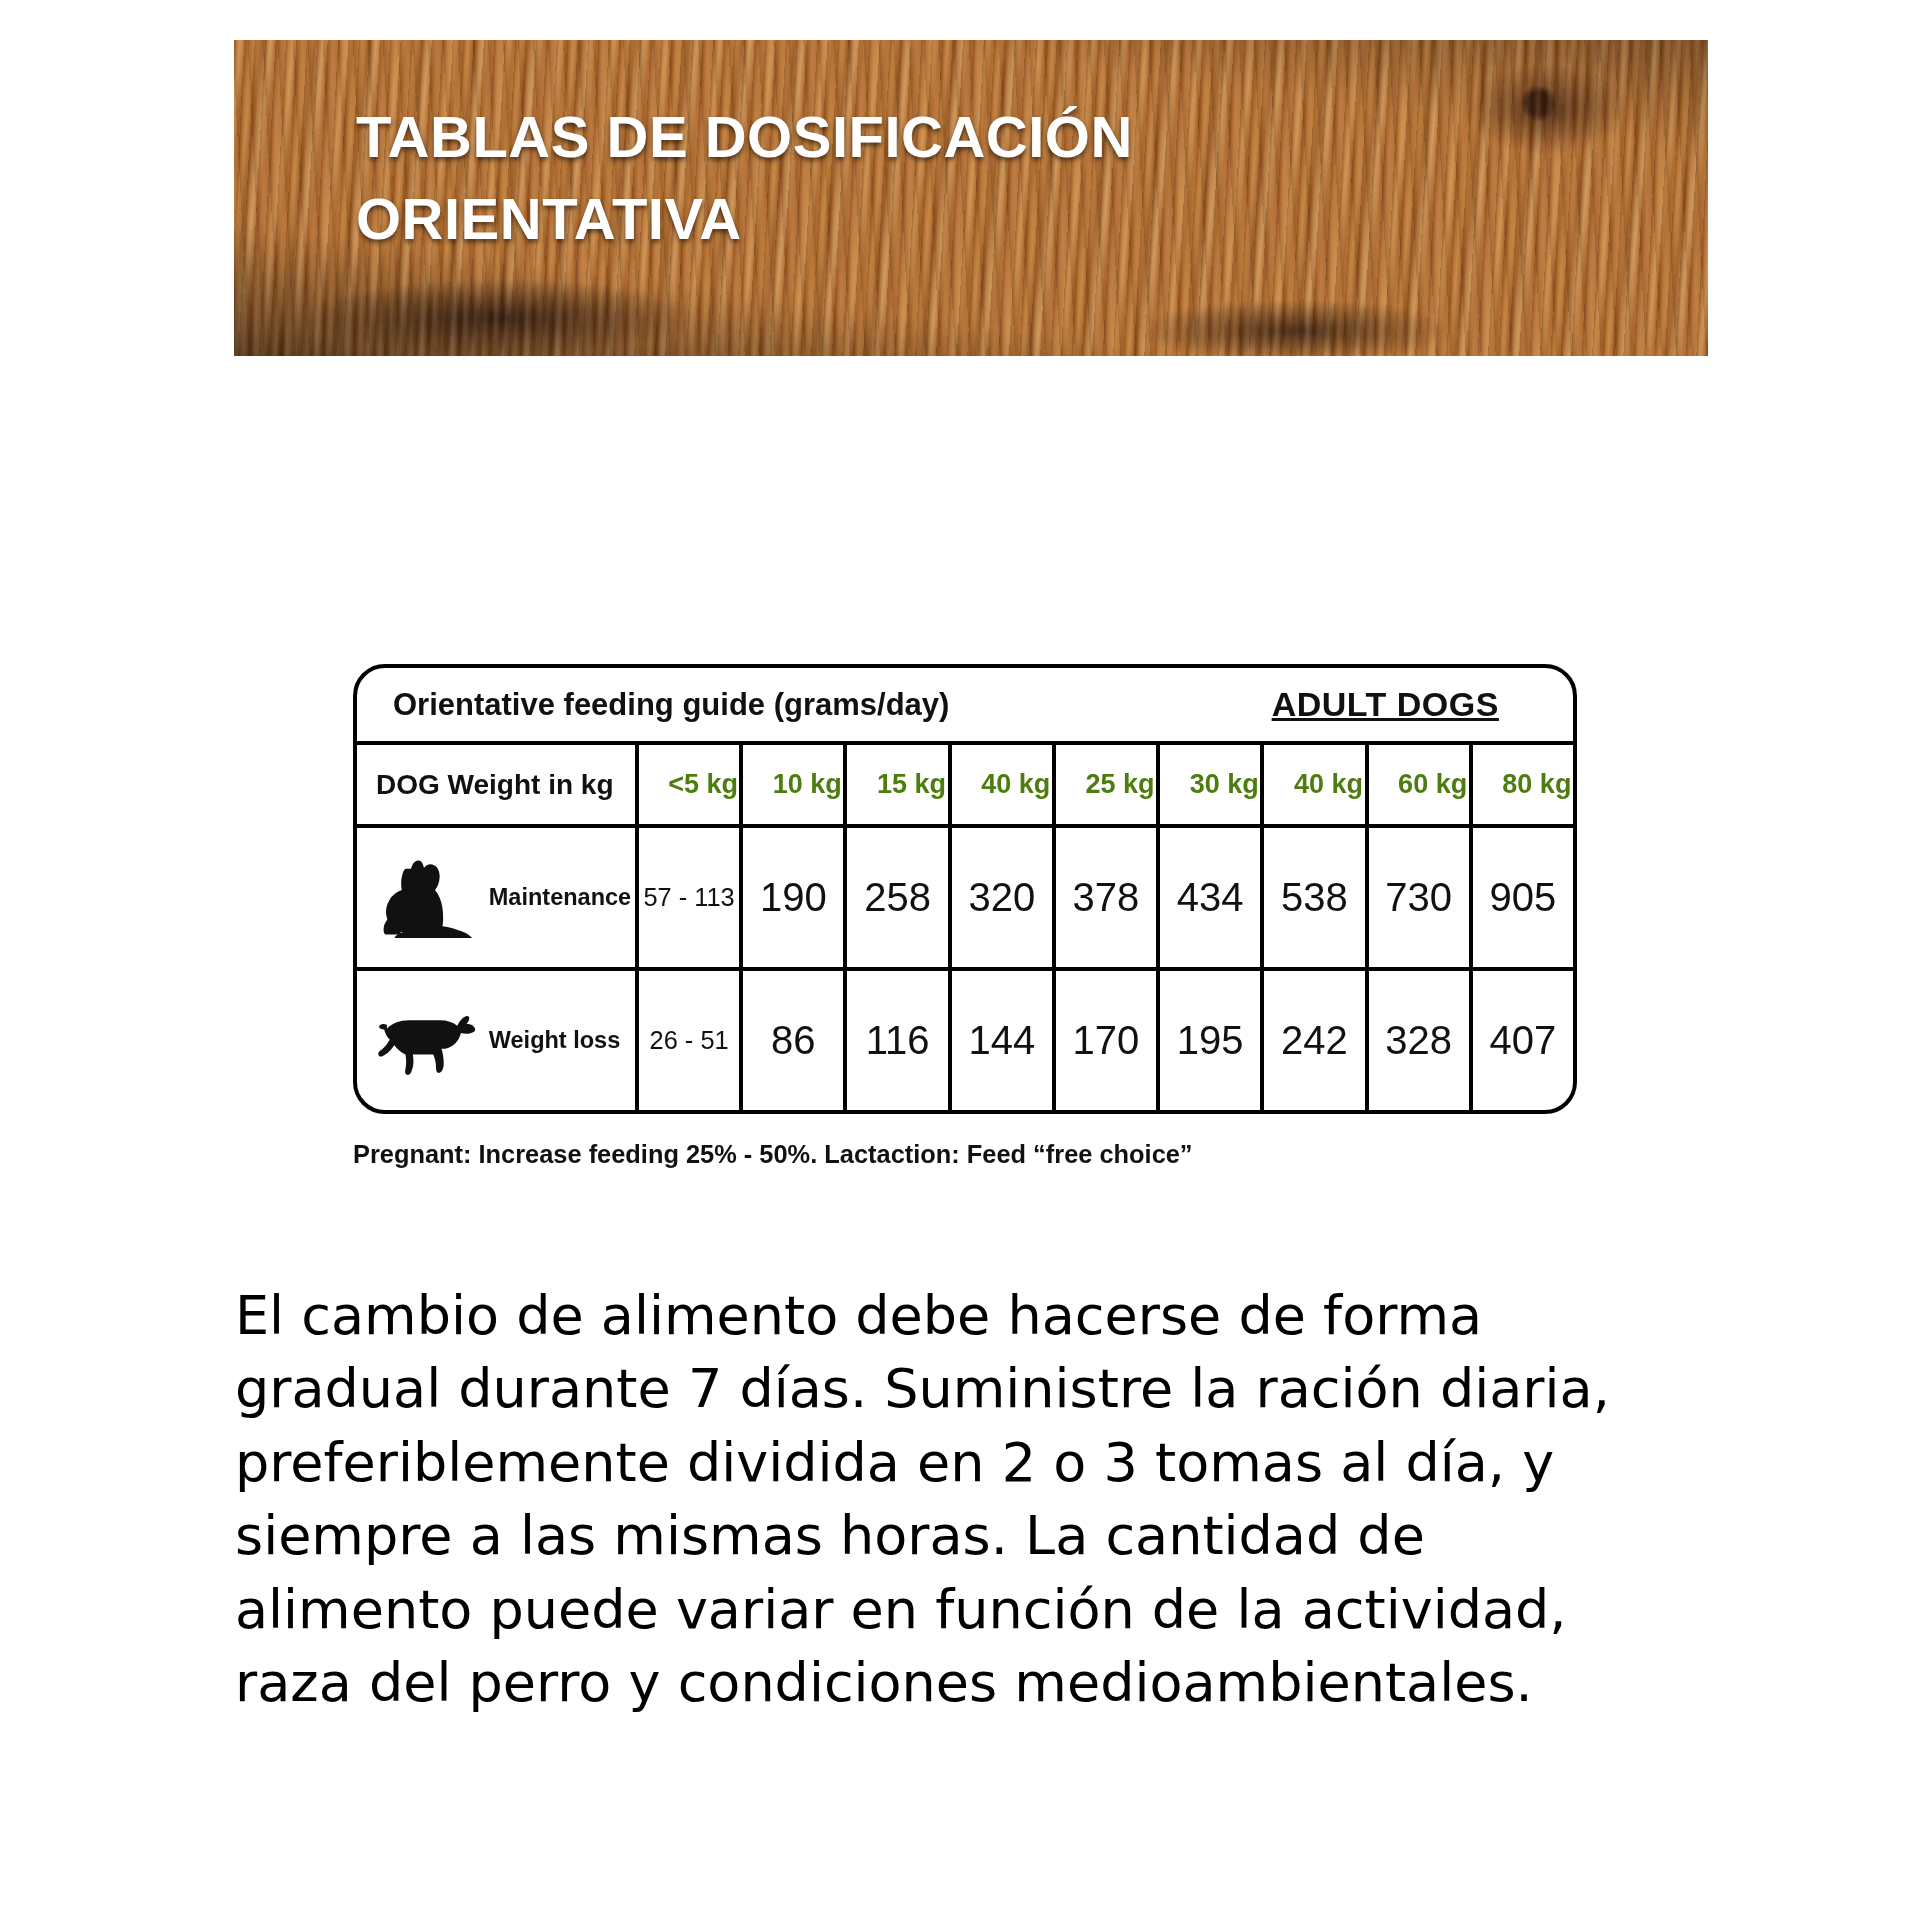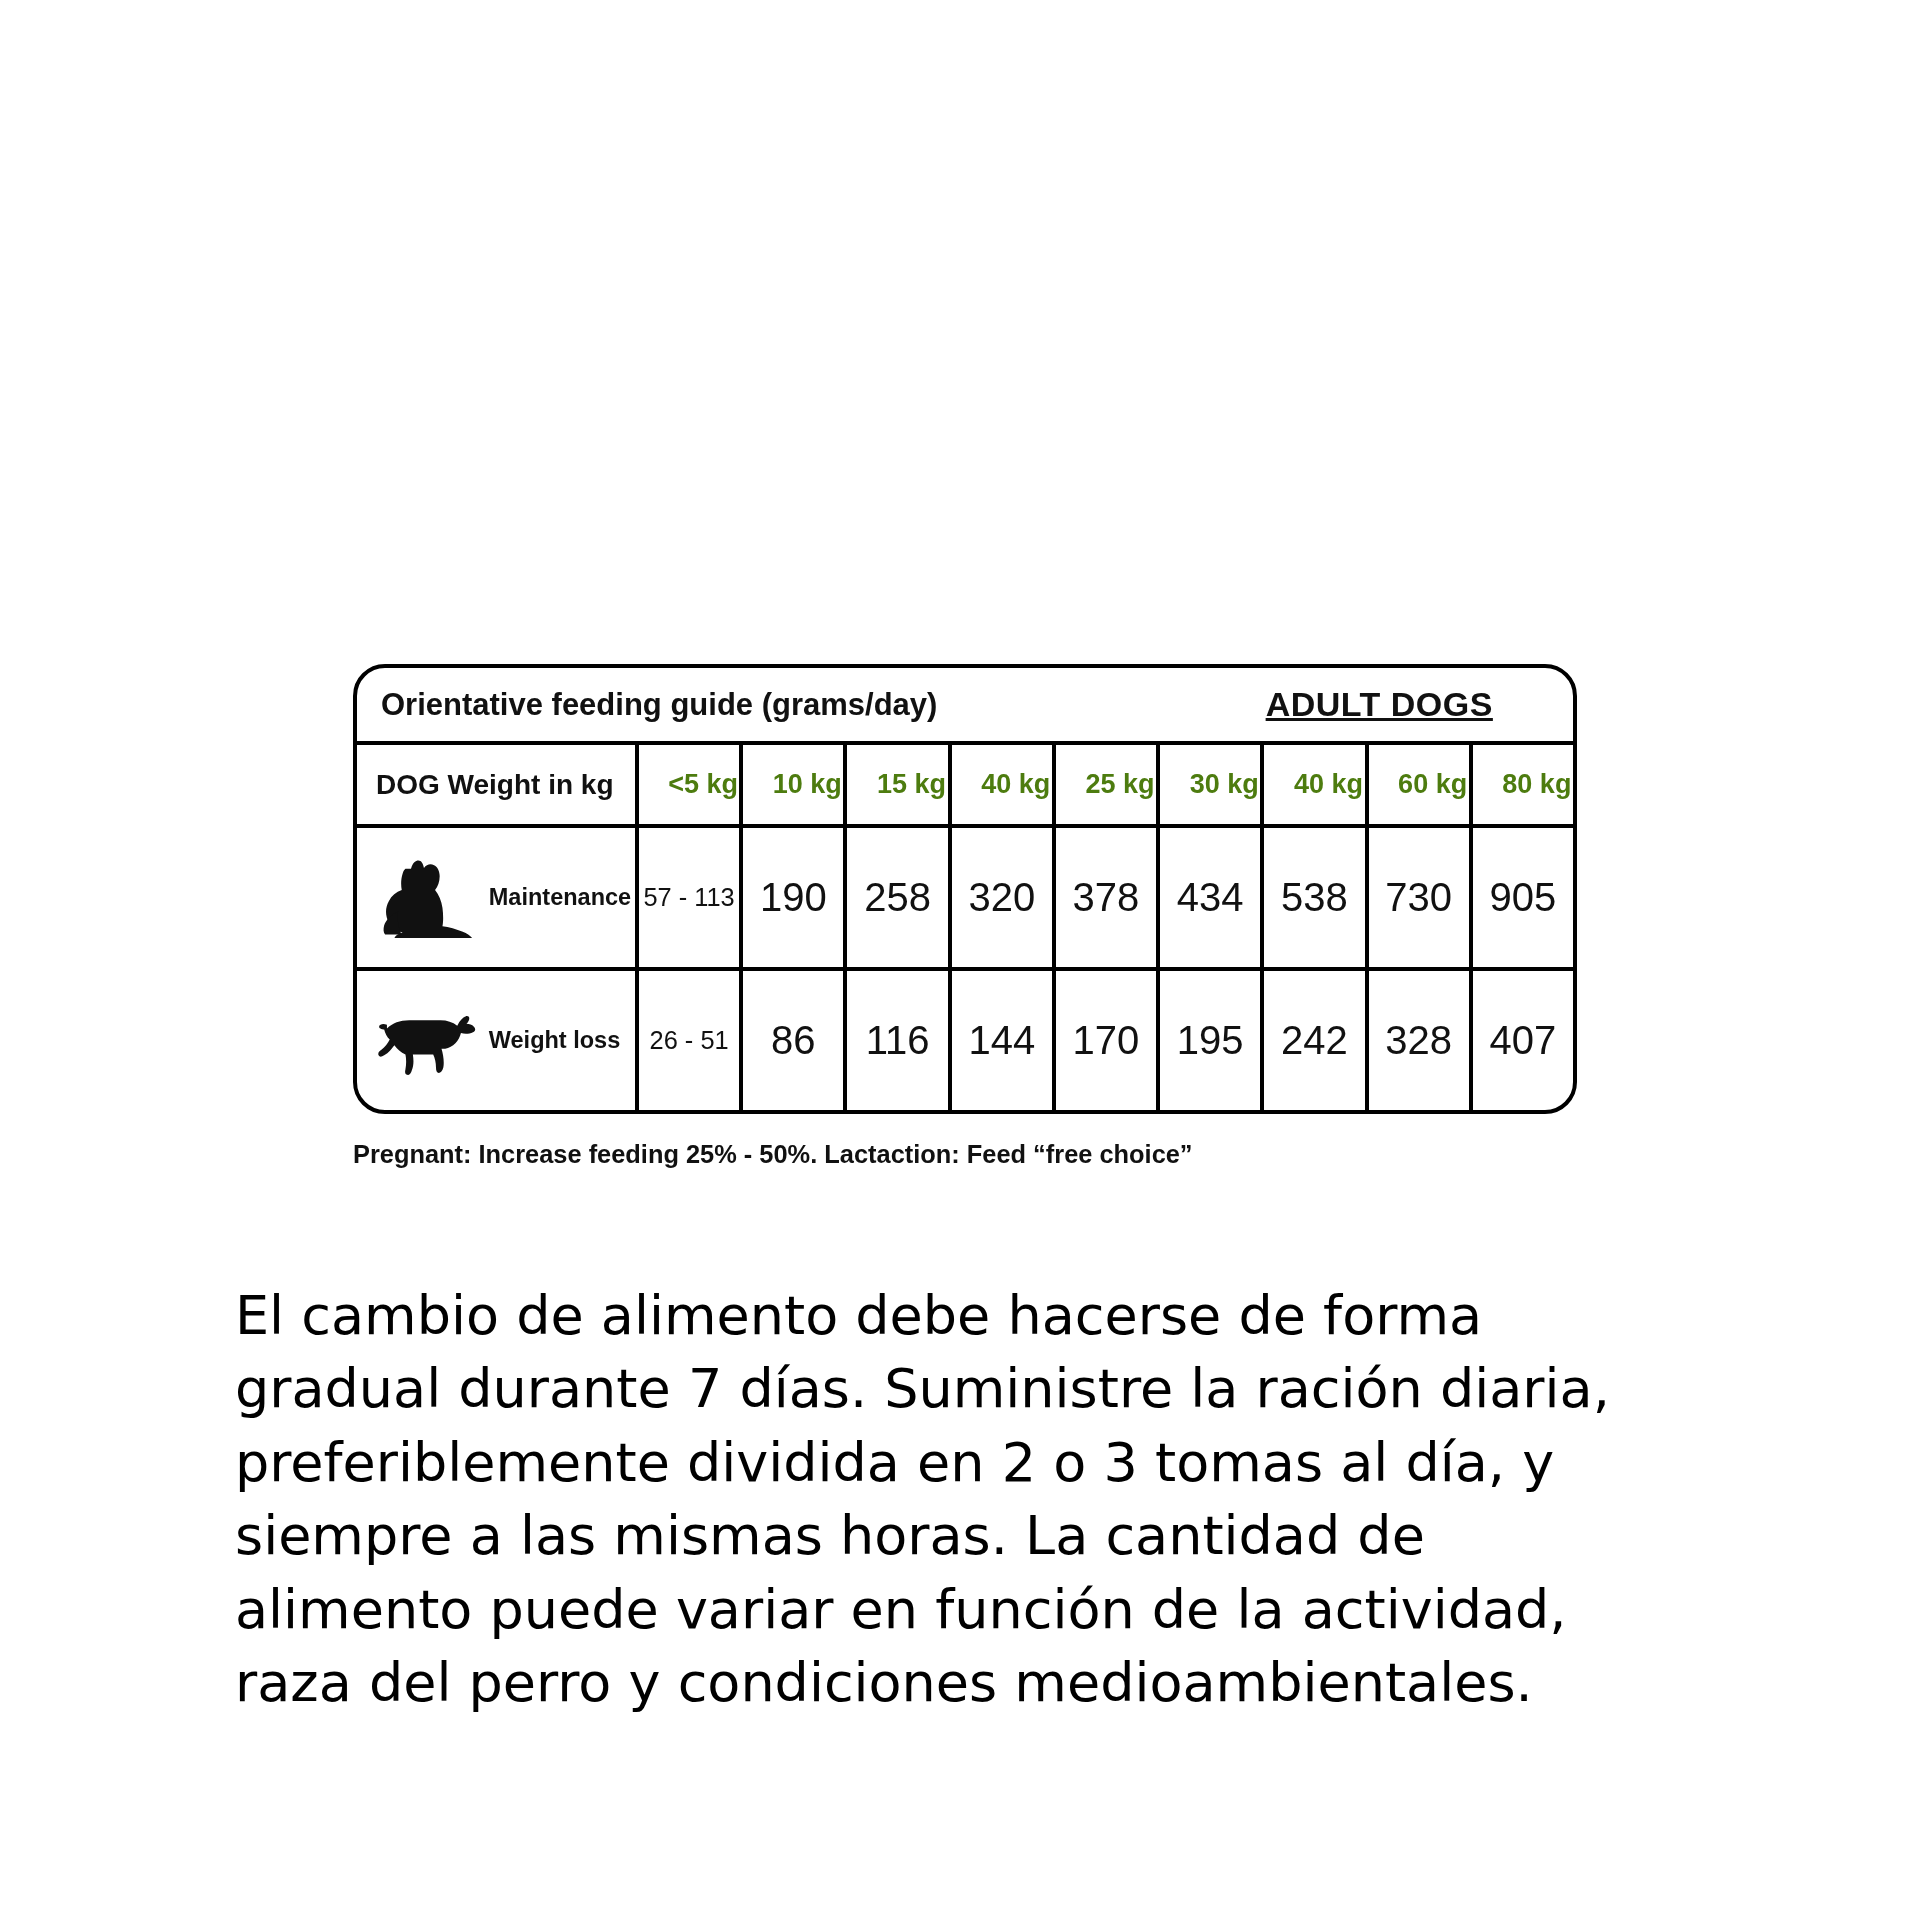--- a/index.html
+++ b/index.html
@@ -78,21 +78,21 @@
     align-items: stretch;
   }
   .ft-head-row {
     border-bottom: 4.7px solid #000;
     height: 73px;
   }
   .ft-title-left {
     flex: 0 0 829px;
     display: flex;
     align-items: center;
-    padding-left: 24px;
+    padding-left: 36px;
     font-size: 31px;
     font-weight: bold;
     color: #111;
   }
   .ft-title-right {
     flex: 1;
     display: flex;
     align-items: center;
     justify-content: center;
     padding-right: 24.5px;
@@ -201,20 +201,24 @@
     font-size: 54px;
     line-height: 1.36;
     color: #000;
   }
 </style>
 </head>
 <body>
 
 <div class="page">
 
+  <div class="banner">
+    <div class="banner-grain"></div>
+    <div class="banner-title">TABLAS DE DOSIFICACIÓN ORIENTATIVA</div>
+  </div>
 
   <div class="table-wrap">
     <div class="feed-table">
 
       <div class="ft-row ft-head-row">
         <div class="ft-title-left">Orientative feeding guide (grams/day)</div>
         <div class="ft-title-right">ADULT DOGS</div>
       </div>
 
       <div class="ft-row ft-cols-row">

